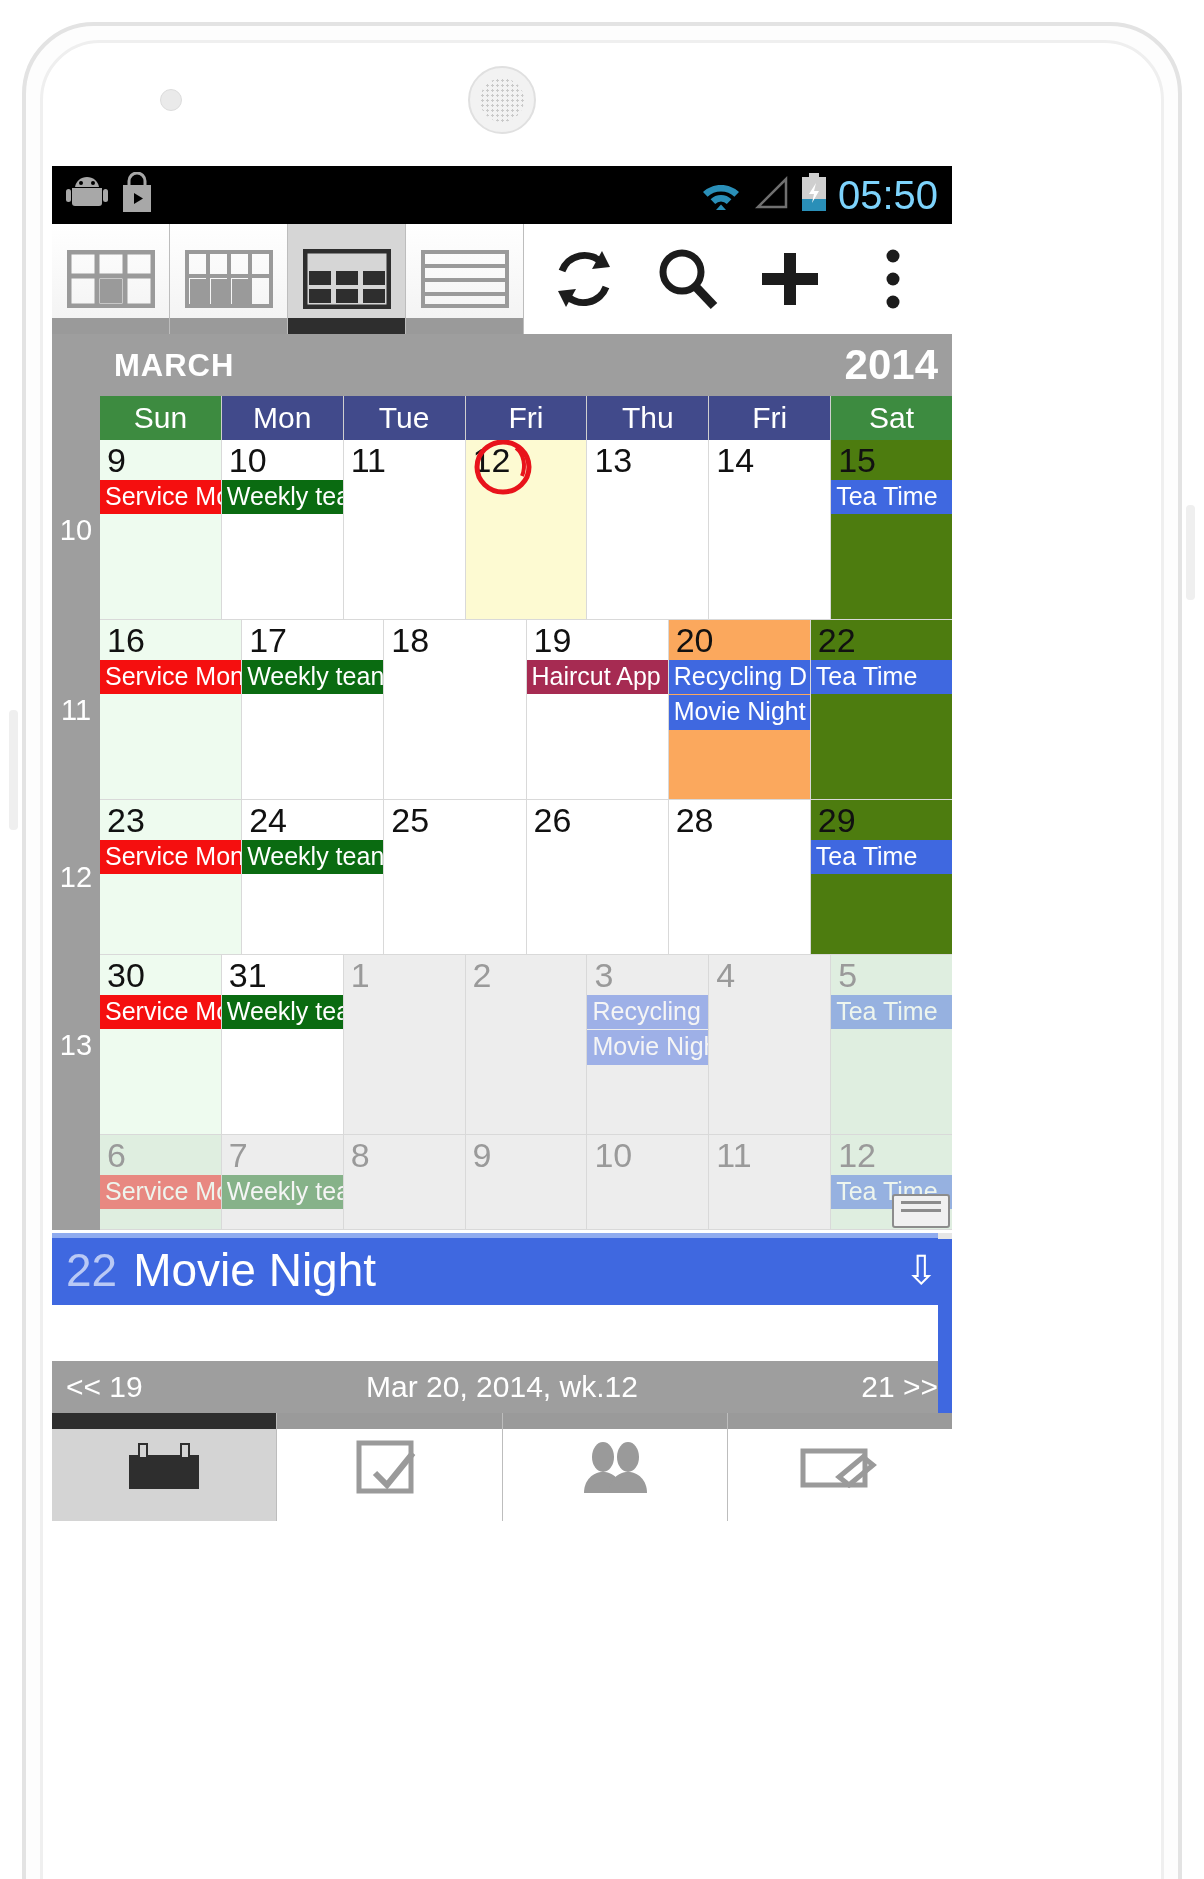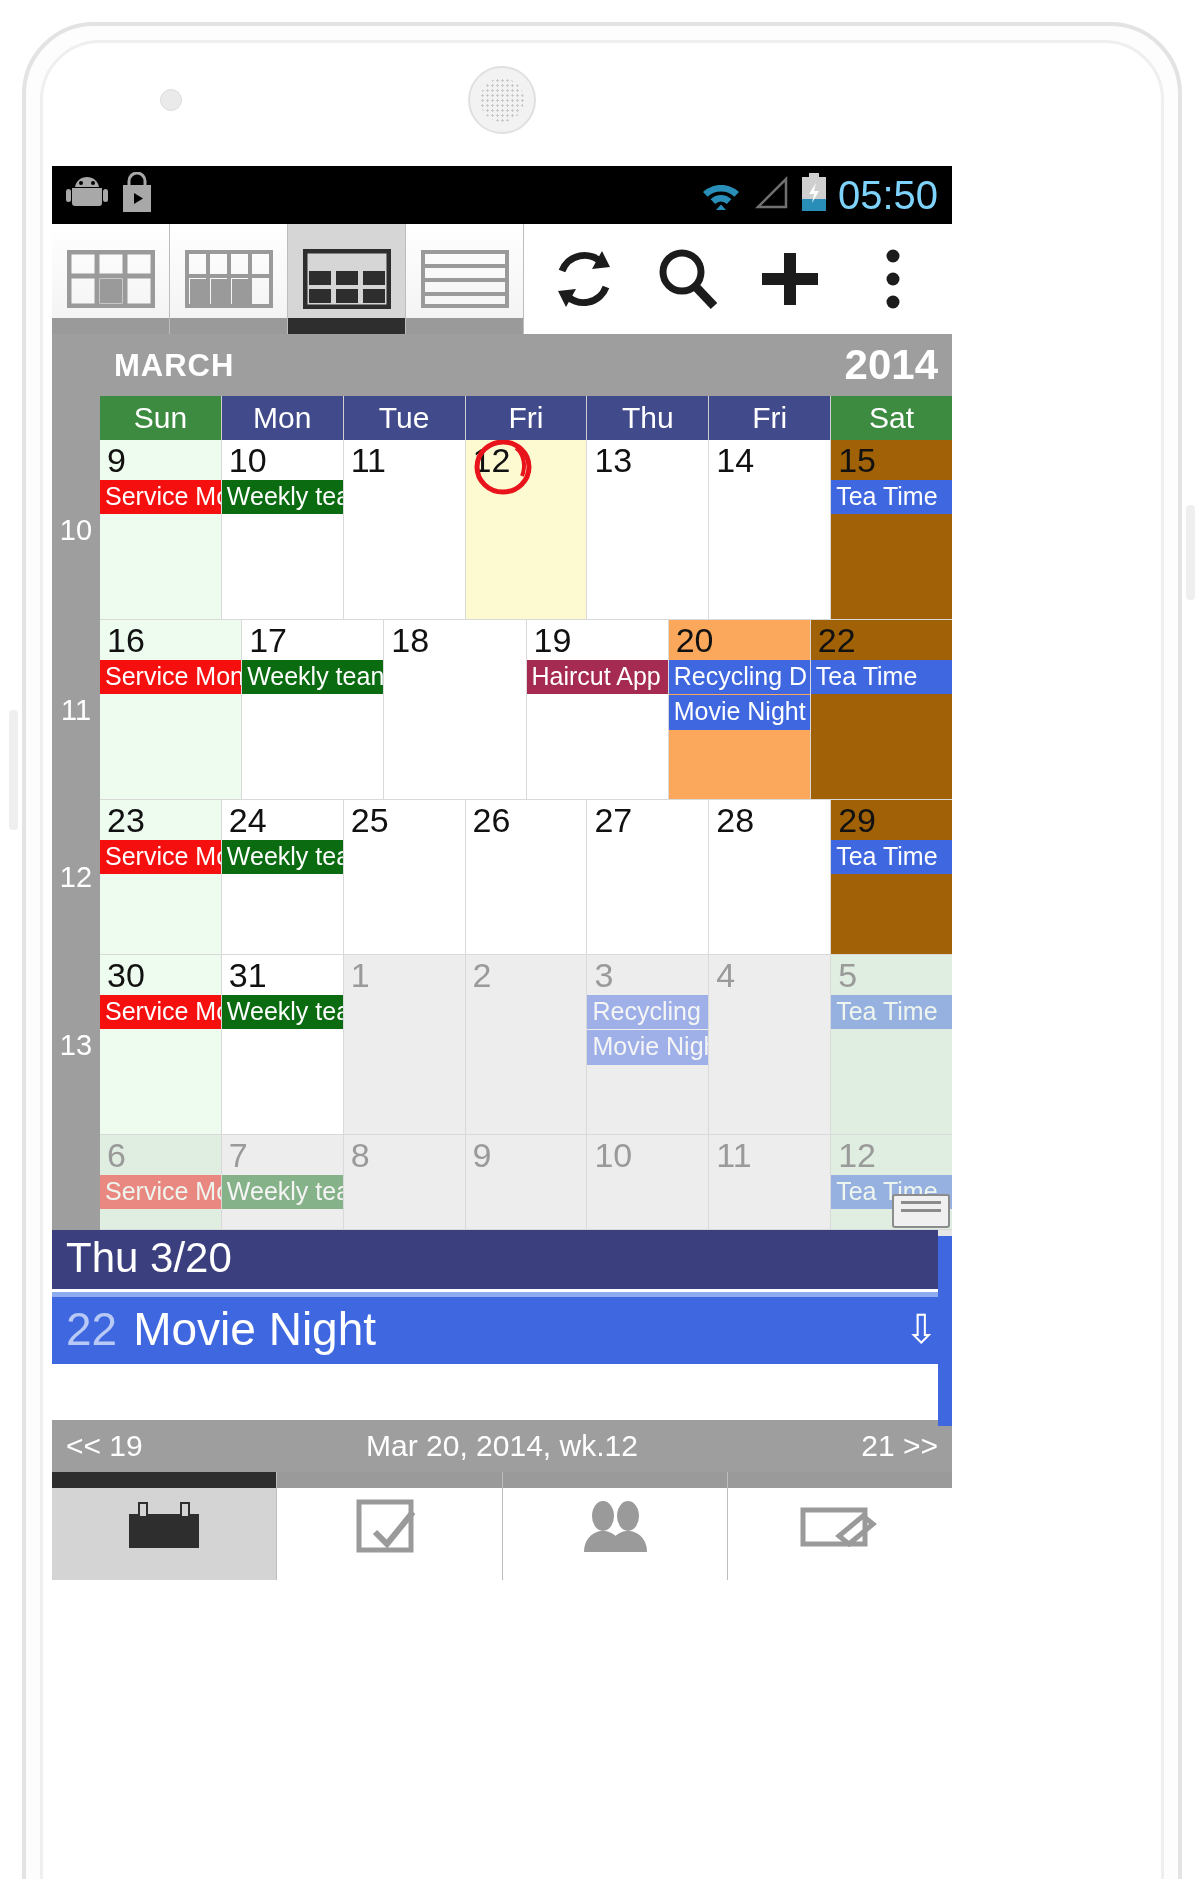--- a/index.html
+++ b/index.html
@@ -87,21 +87,21 @@
     display:flex; align-items:center; justify-content:center; flex:0 0 48px;
   }
   .daycells { flex:1; display:flex; }
   .daycell {
     flex:1; position:relative; background:#fff;
     border-right:1px solid #d9d9d9; border-bottom:1px solid #d9d9d9;
     overflow:hidden;
   }
   .daycell:last-child { border-right:none; }
   .daycell.sun { background:#eefbef; }
-  .daycell.sat { background:#a16207; }
+  .daycell.sat { background:#4d7c0f; }
   .daycell.today { background:#fdfad2; }
   .daycell.selected { background:#fba85d; }
   .daycell.other { background:#ededed; }
   .daycell.other.sun, .daycell.other.sat { background:#dfeee0; }
   .daynum { font-size:34px; color:#111; padding:3px 0 0 7px; line-height:1.05; }
   .daycell.other .daynum { color:#9a9a9a; }
   .ev {
     font-size:25px; color:#fff; line-height:1.18; padding:2px 0 3px 5px;
     white-space:nowrap; overflow:hidden; margin-top:1px;
   }
@@ -395,23 +395,20 @@
                 <div class="daynum">24</div>
                 <div class="ev" style="background: rgb(10, 107, 17);">Weekly tean</div>
               </div>
               <div class="daycell ">
                 <div class="daynum">25</div>
               </div>
               <div class="daycell ">
                 <div class="daynum">26</div>
               </div>
               <div class="daycell ">
-                <div class="daynum">27</div>
-              </div>
-              <div class="daycell ">
                 <div class="daynum">28</div>
               </div>
               <div class="daycell sat">
                 <div class="daynum">29</div>
                 <div class="ev" style="background: rgb(63, 104, 224);">Tea Time</div>
               </div>
             </div>
           </div>
           <div class="week-row" style="height: 180px;">
             <div class="wk-num">13</div>
@@ -474,21 +471,20 @@
             </div>
             <div class="grid-handle">
               <i></i>
               <i></i>
             </div>
           </div>
         </div>
     </div>
 
     <div id="detail" style="position:relative;">
-      <div class="detail-head">Thu 3/20</div>
       <div id="detail-events">
           <div class="detail-ev">
             <span class="num">22</span>
             <span>Movie Night</span>
             <span class="arrow">⇩</span>
           </div>
         </div>
       <div class="detail-blank"></div>
       <div class="detail-scroll">
           <div class="thumb"></div>

